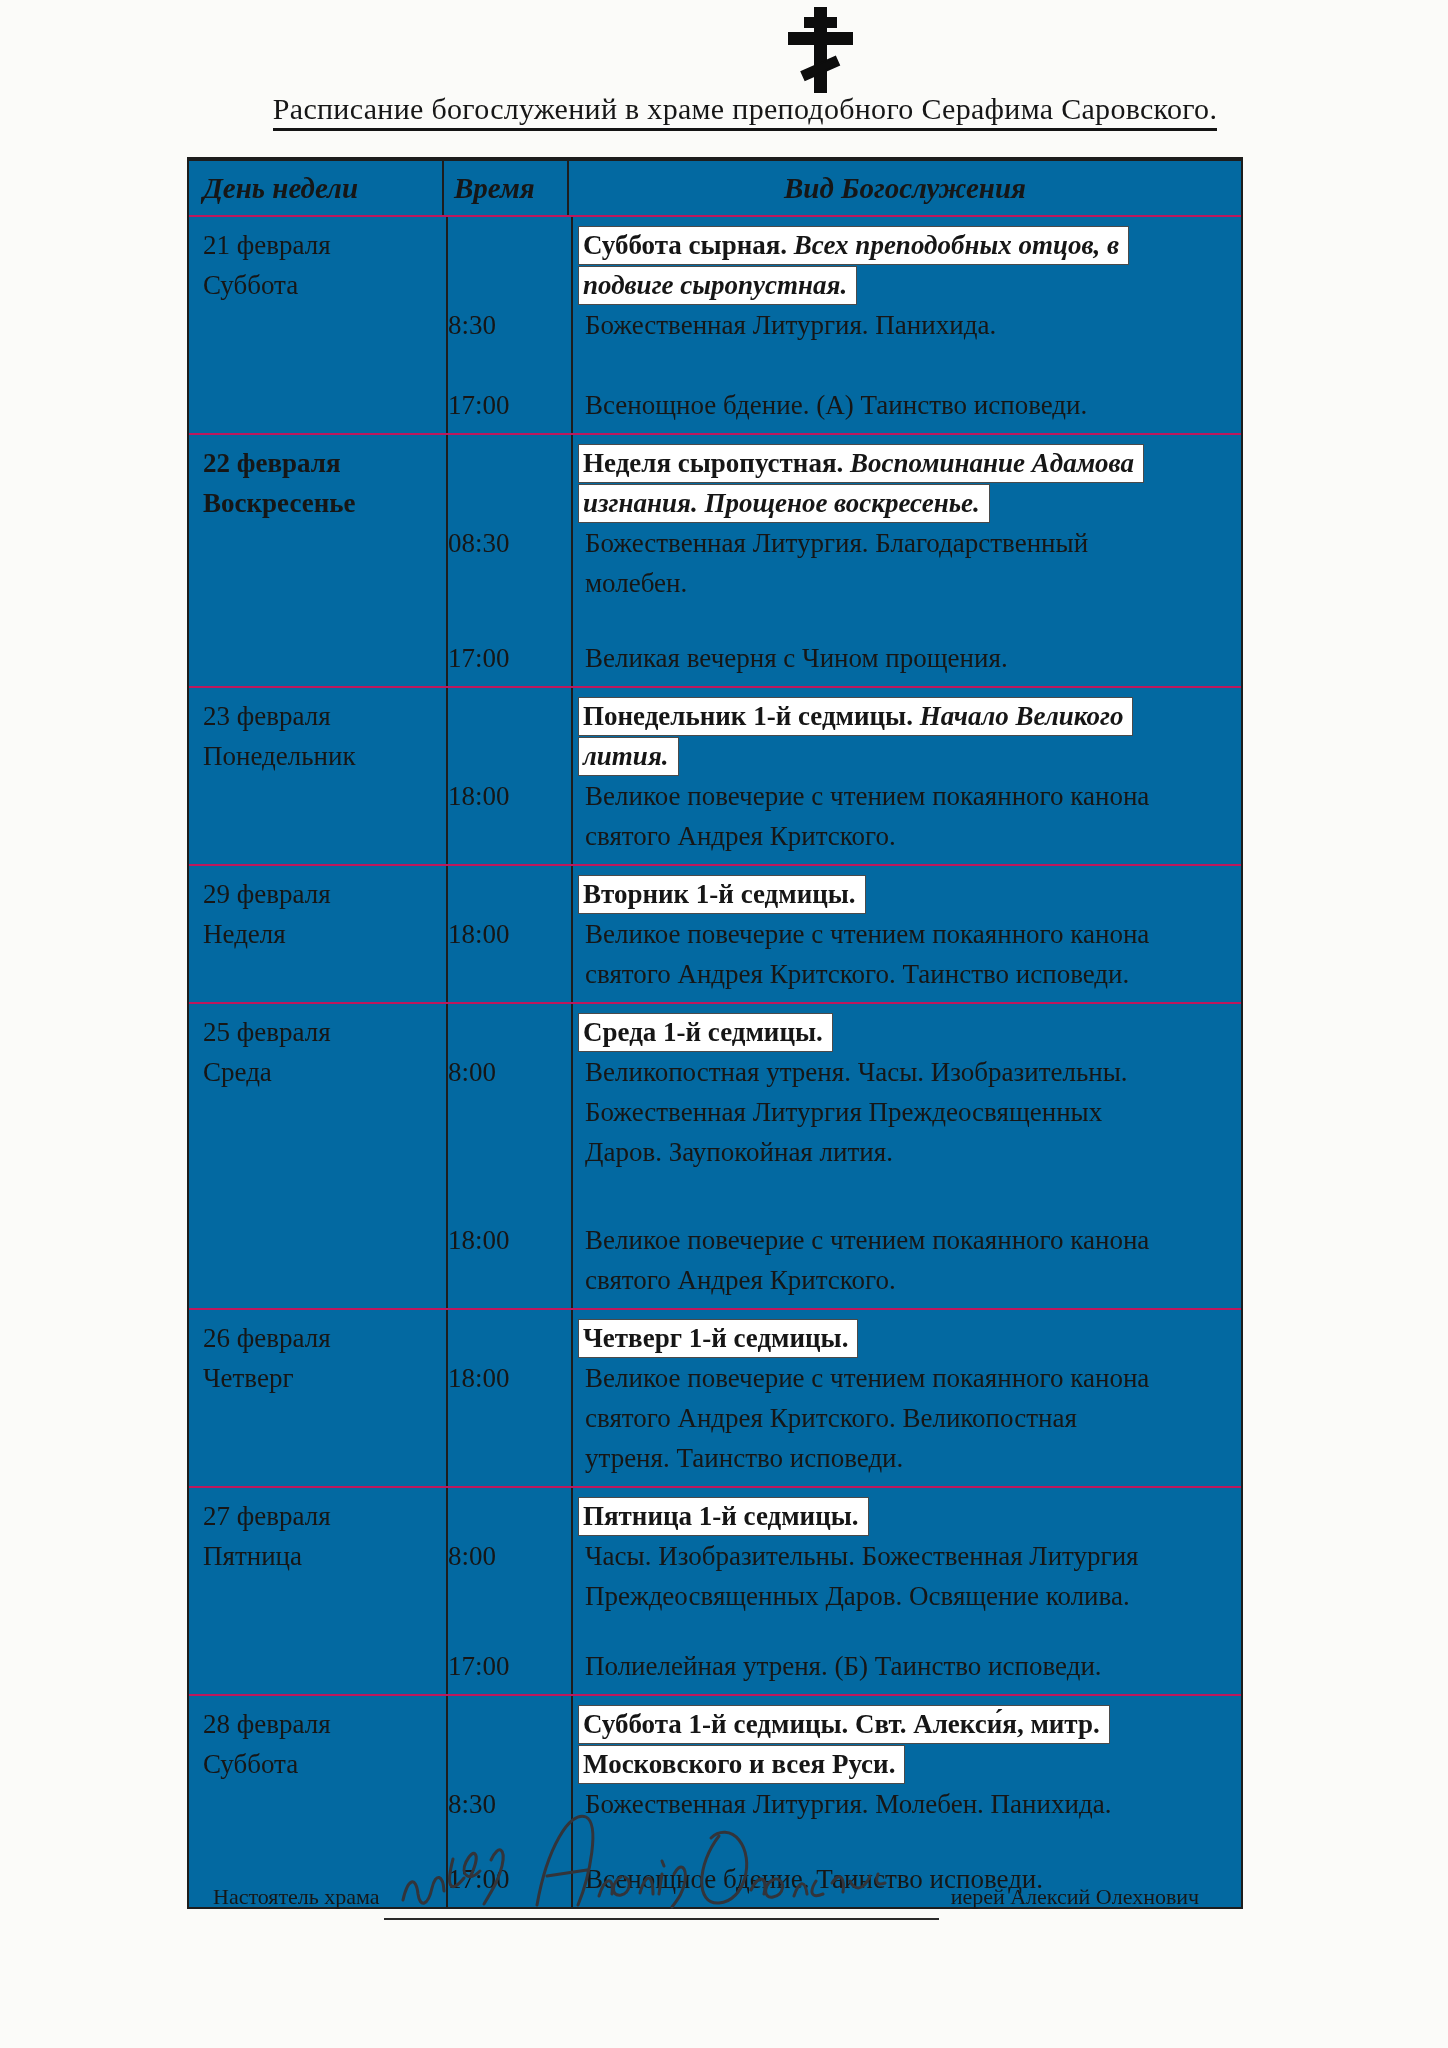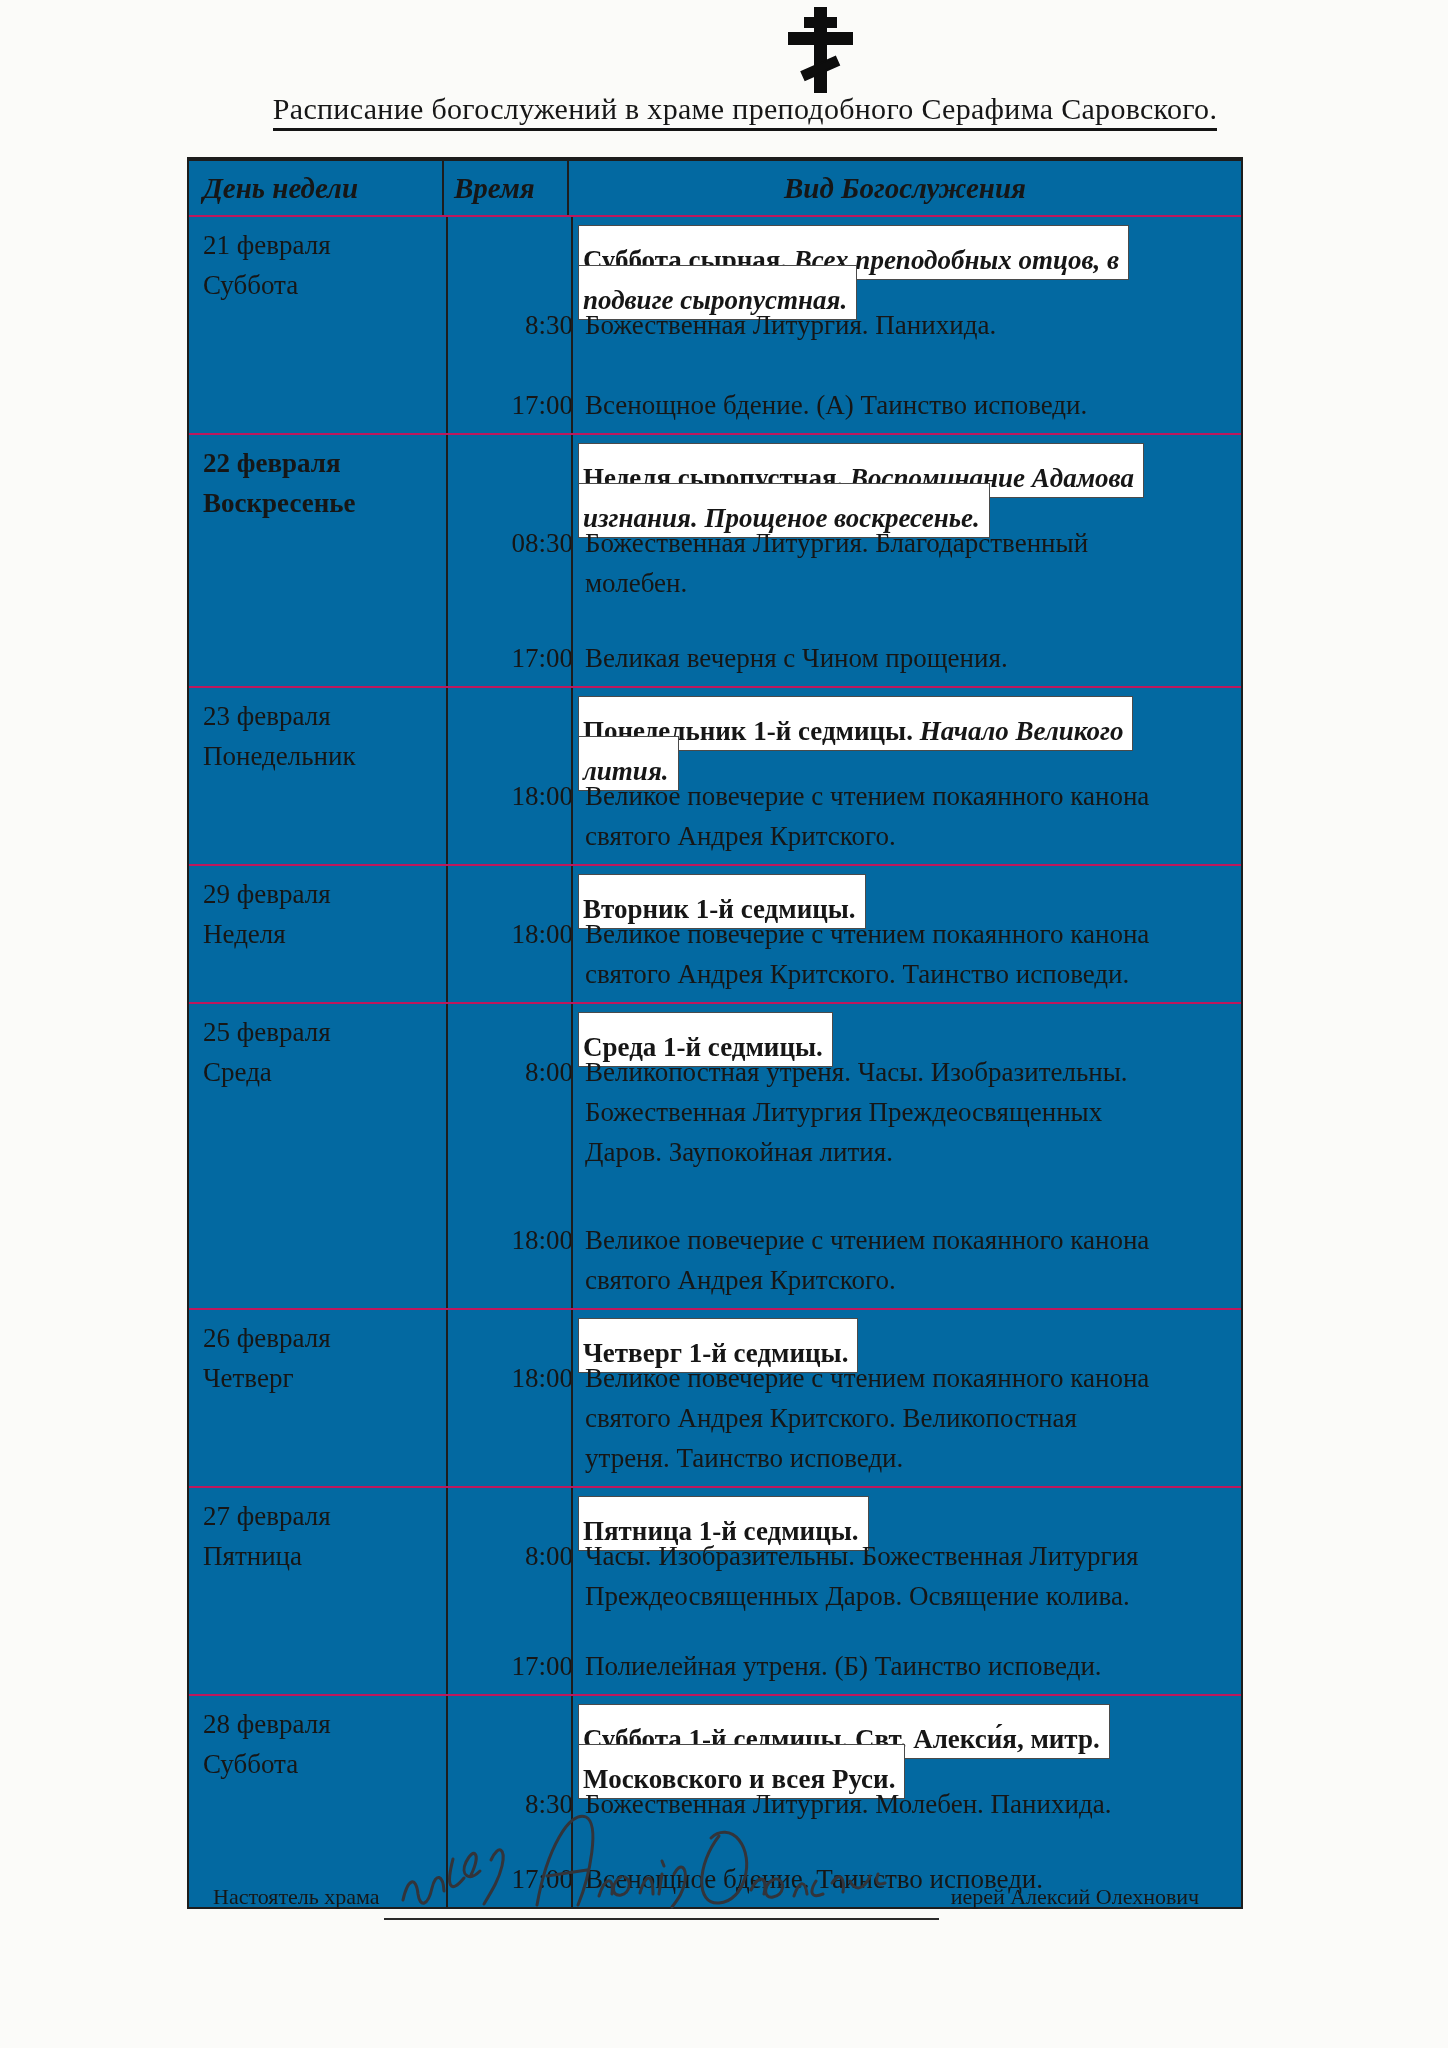--- a/index.html
+++ b/index.html
@@ -42,26 +42,26 @@
   .cell-date{
     flex:0 0 239px;border-right:2px solid #1d1d1d;
     padding:8px 4px 0 14px;font-size:27px;line-height:40px;
   }
   .cell-date.bold{font-weight:bold;}
   .row-body{flex:1;position:relative;padding:8px 0 8px 0;font-size:27px;line-height:40px;}
   .vline{position:absolute;top:0;bottom:0;left:123px;width:2px;background:#1d1d1d;}
   .seg-h{height:40px;padding-left:133px;white-space:nowrap;}
   .hbox{
     display:inline-block;height:37px;line-height:37px;
-    border:1px solid #4a4a4a;padding:16px 9px 0 4px;margin-left:-3px;
+    border:1px solid #4a4a4a;padding:0 9px 0 4px;margin-left:-3px;
     font-weight:bold;background:#fff;
   }
   .hpart.it{font-style:italic;}
   .seg-e{display:flex;}
-  .seg-e .time{flex:0 0 125px;text-align:right;}
+  .seg-e .time{flex:0 0 125px;text-align:left;}
   .seg-e .svc{flex:1;padding-left:12px;padding-right:8px;}
   .seg-g{width:100%;}
 
   
   .footer{
     position:absolute;top:1872px;left:205px;
     display:flex;align-items:flex-end;font-size:22px;white-space:nowrap;margin-left:8px;
   }
   .f-label{line-height:46px;}
   .sig-line{

